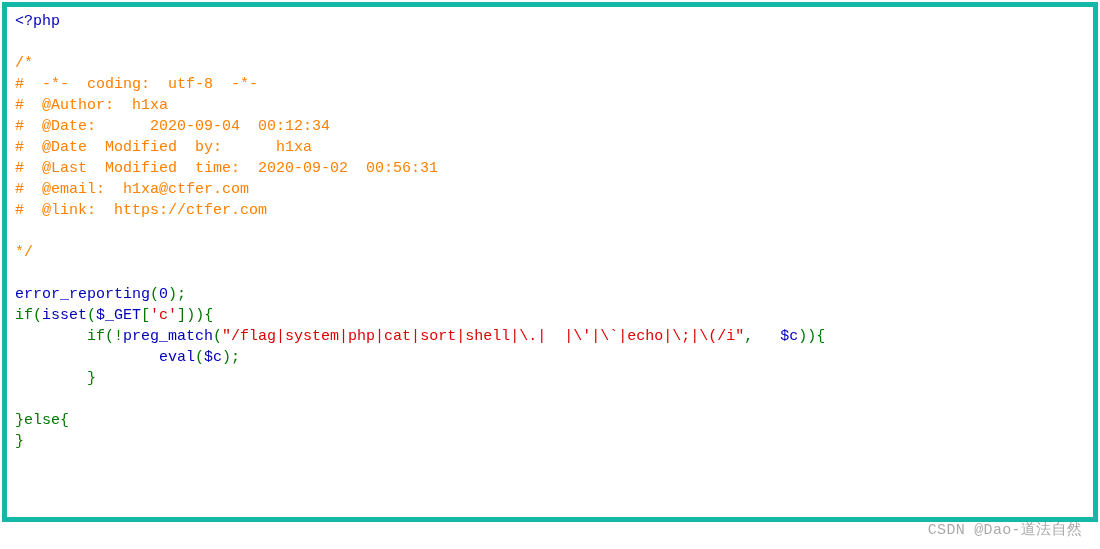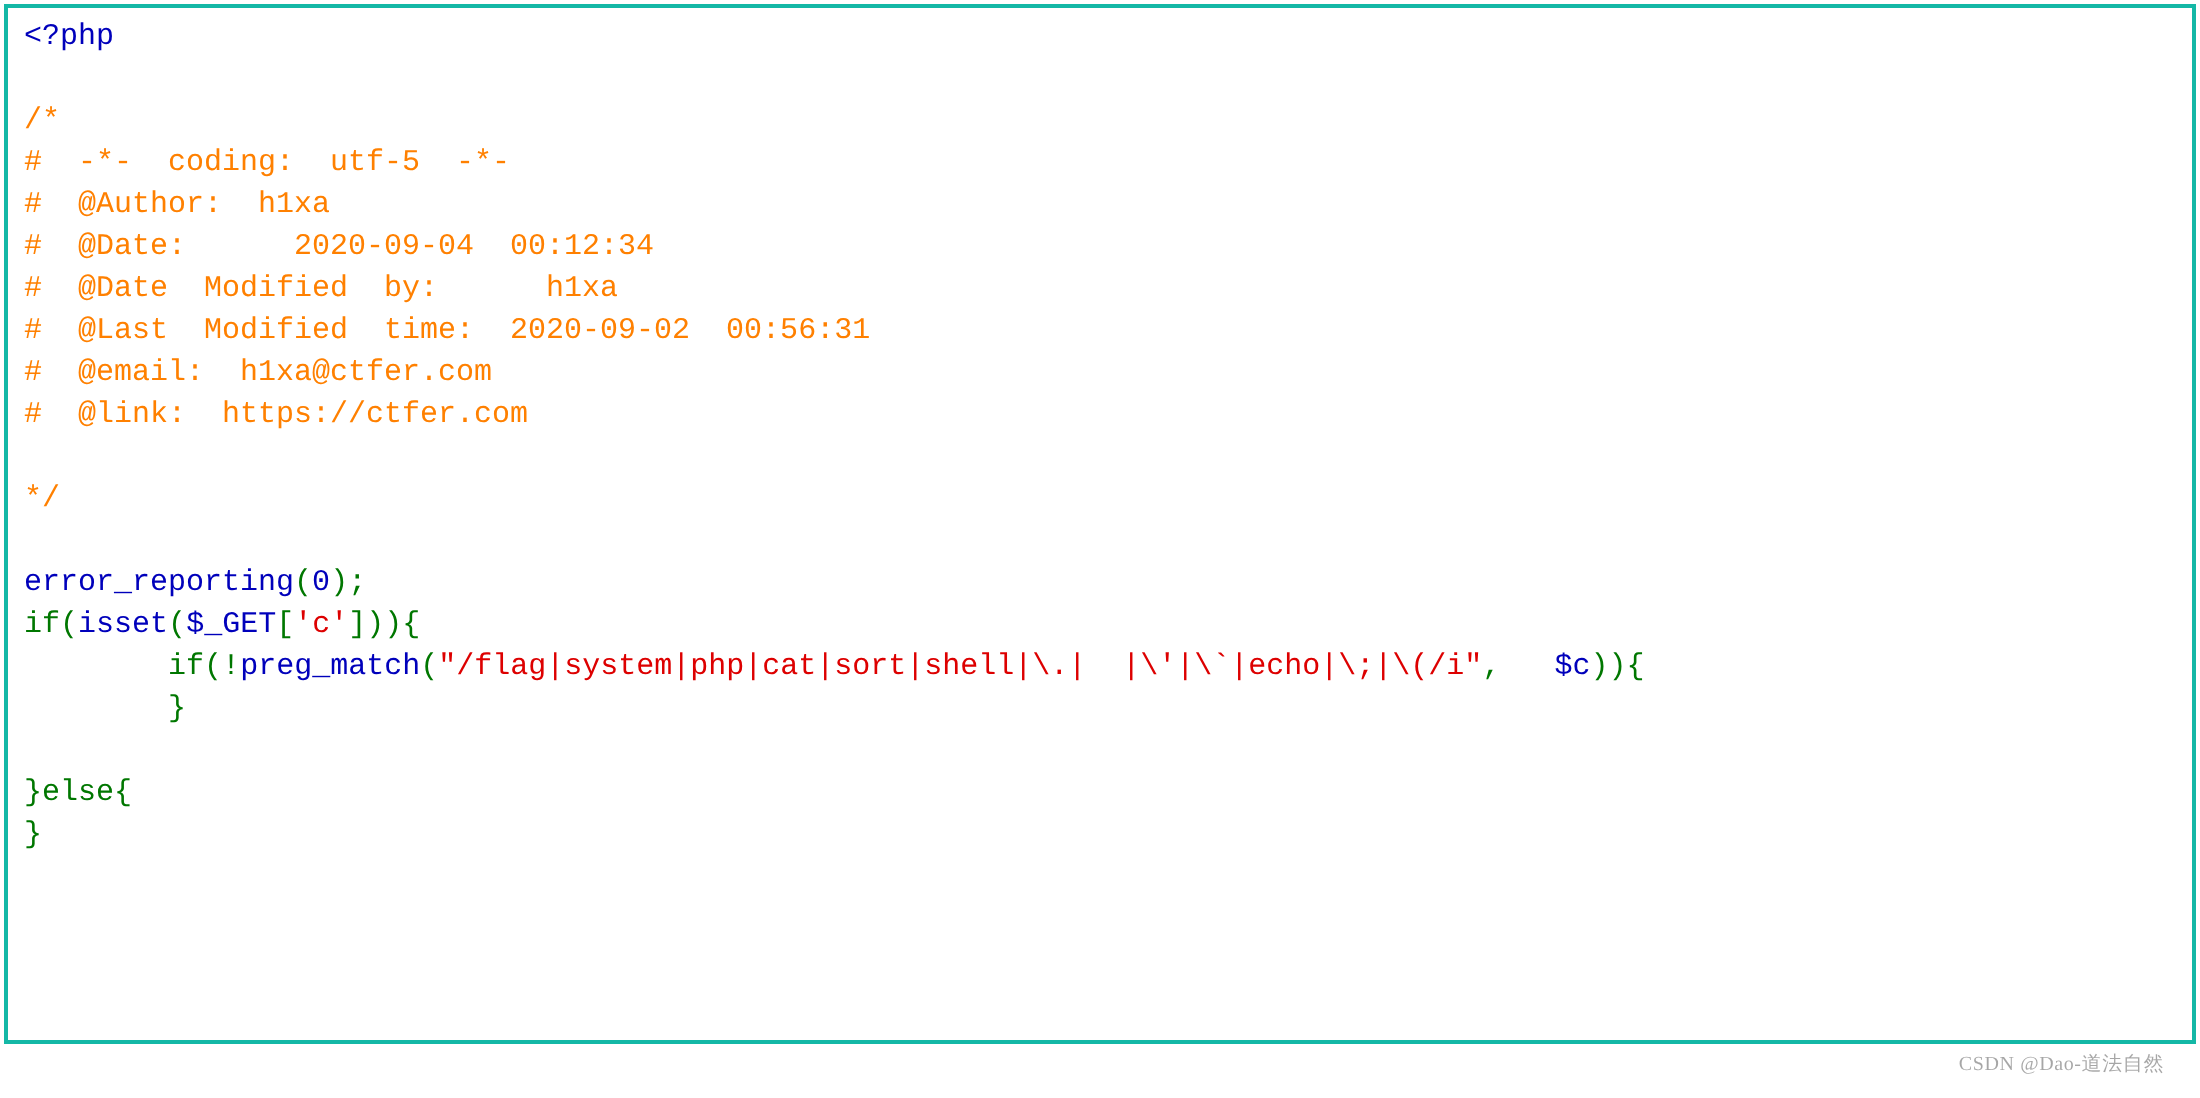--- a/index.html
+++ b/index.html
@@ -6,72 +6,73 @@
     body {
       width: 1100px;
       height: 549px;
       background: #ffffff;
       font-family: "Courier New", Consolas, monospace;
       font-size: 15px;
       position: relative;
       overflow: hidden;
     }
     .code-container {
-      border: 2px solid #14b8a6;
+      border: 5px solid #14b8a6;
       margin: 2px;
       padding: 4px 8px;
       background: #fff;
       line-height: 1.4;
       height: 520px;
     }
     .code-line {
       white-space: pre;
       font-family: "Courier New", Consolas, monospace;
     }
     .t-tag     { color: #0000BB; }     
     .t-comment { color: #FF8000; }     
     .t-default { color: #0000BB; }     
     .t-keyword { color: #007700; }     
     .t-string  { color: #DD0000; }     
     .watermark {
       position: absolute;
       right: 18px;
       bottom: 10px;
       color: rgba(0,0,0,0.35);
-      font-family: Liberation Serif, serif;
-      font-size: 10px;
+      font-family: Liberation Mono, monospace;
+      font-size: 15px;
       letter-spacing: 0.3px;
       pointer-events: none;
     }
   </style>
 </head>
 <body>
 
 <div class="code-container">
 <div class="code-line"><span class="t-tag">&lt;?php</span></div>
 <div class="code-line">&nbsp;</div>
 <div class="code-line"><span class="t-comment">/*</span></div>
-<div class="code-line"><span class="t-comment">#  -*-  coding:  utf-5  -*-</span></div>
+<div class="code-line"><span class="t-comment">#  -*-  coding:  utf-8  -*-</span></div>
 <div class="code-line"><span class="t-comment">#  @Author:  h1xa</span></div>
 <div class="code-line"><span class="t-comment">#  @Date:      2020-09-04  00:12:34</span></div>
 <div class="code-line"><span class="t-comment">#  @Date  Modified  by:      h1xa</span></div>
 <div class="code-line"><span class="t-comment">#  @Last  Modified  time:  2020-09-02  00:56:31</span></div>
 <div class="code-line"><span class="t-comment">#  @email:  h1xa@ctfer.com</span></div>
 <div class="code-line"><span class="t-comment">#  @link:  https://ctfer.com</span></div>
 <div class="code-line">&nbsp;</div>
 <div class="code-line"><span class="t-comment">*/</span></div>
 <div class="code-line">&nbsp;</div>
 
 <div class="code-line"><span class="t-default">error_reporting</span><span class="t-keyword">(</span><span class="t-default">0</span><span class="t-keyword">)</span><span class="t-keyword">;</span></div>
 
 <div class="code-line"><span class="t-keyword">if</span><span class="t-keyword">(</span><span class="t-default">isset</span><span class="t-keyword">(</span><span class="t-default">$_GET</span><span class="t-keyword">[</span><span class="t-string">'c'</span><span class="t-keyword">]</span><span class="t-keyword">)</span><span class="t-keyword">)</span><span class="t-keyword">{</span></div>
 
 
 <div class="code-line"><span>        </span><span class="t-keyword">if</span><span class="t-keyword">(</span><span class="t-keyword">!</span><span class="t-default">preg_match</span><span class="t-keyword">(</span><span class="t-string">"/flag|system|php|cat|sort|shell|\.|  |\'|\`|echo|\;|\(/i"</span><span class="t-keyword">,   </span><span class="t-default">$c</span><span class="t-keyword">)</span><span class="t-keyword">)</span><span class="t-keyword">{</span></div>
 
+<div class="code-line"><span>                </span><span class="t-default">eval</span><span class="t-keyword">(</span><span class="t-default">$c</span><span class="t-keyword">)</span><span class="t-keyword">;</span></div>
 
 <div class="code-line"><span>        </span><span class="t-keyword">}</span></div>
 
 <div class="code-line">&nbsp;</div>
 
 <div class="code-line"><span class="t-keyword">}</span><span class="t-keyword">else</span><span class="t-keyword">{</span></div>
 
 
 <div class="code-line"><span class="t-keyword">}</span></div>
 </div>

